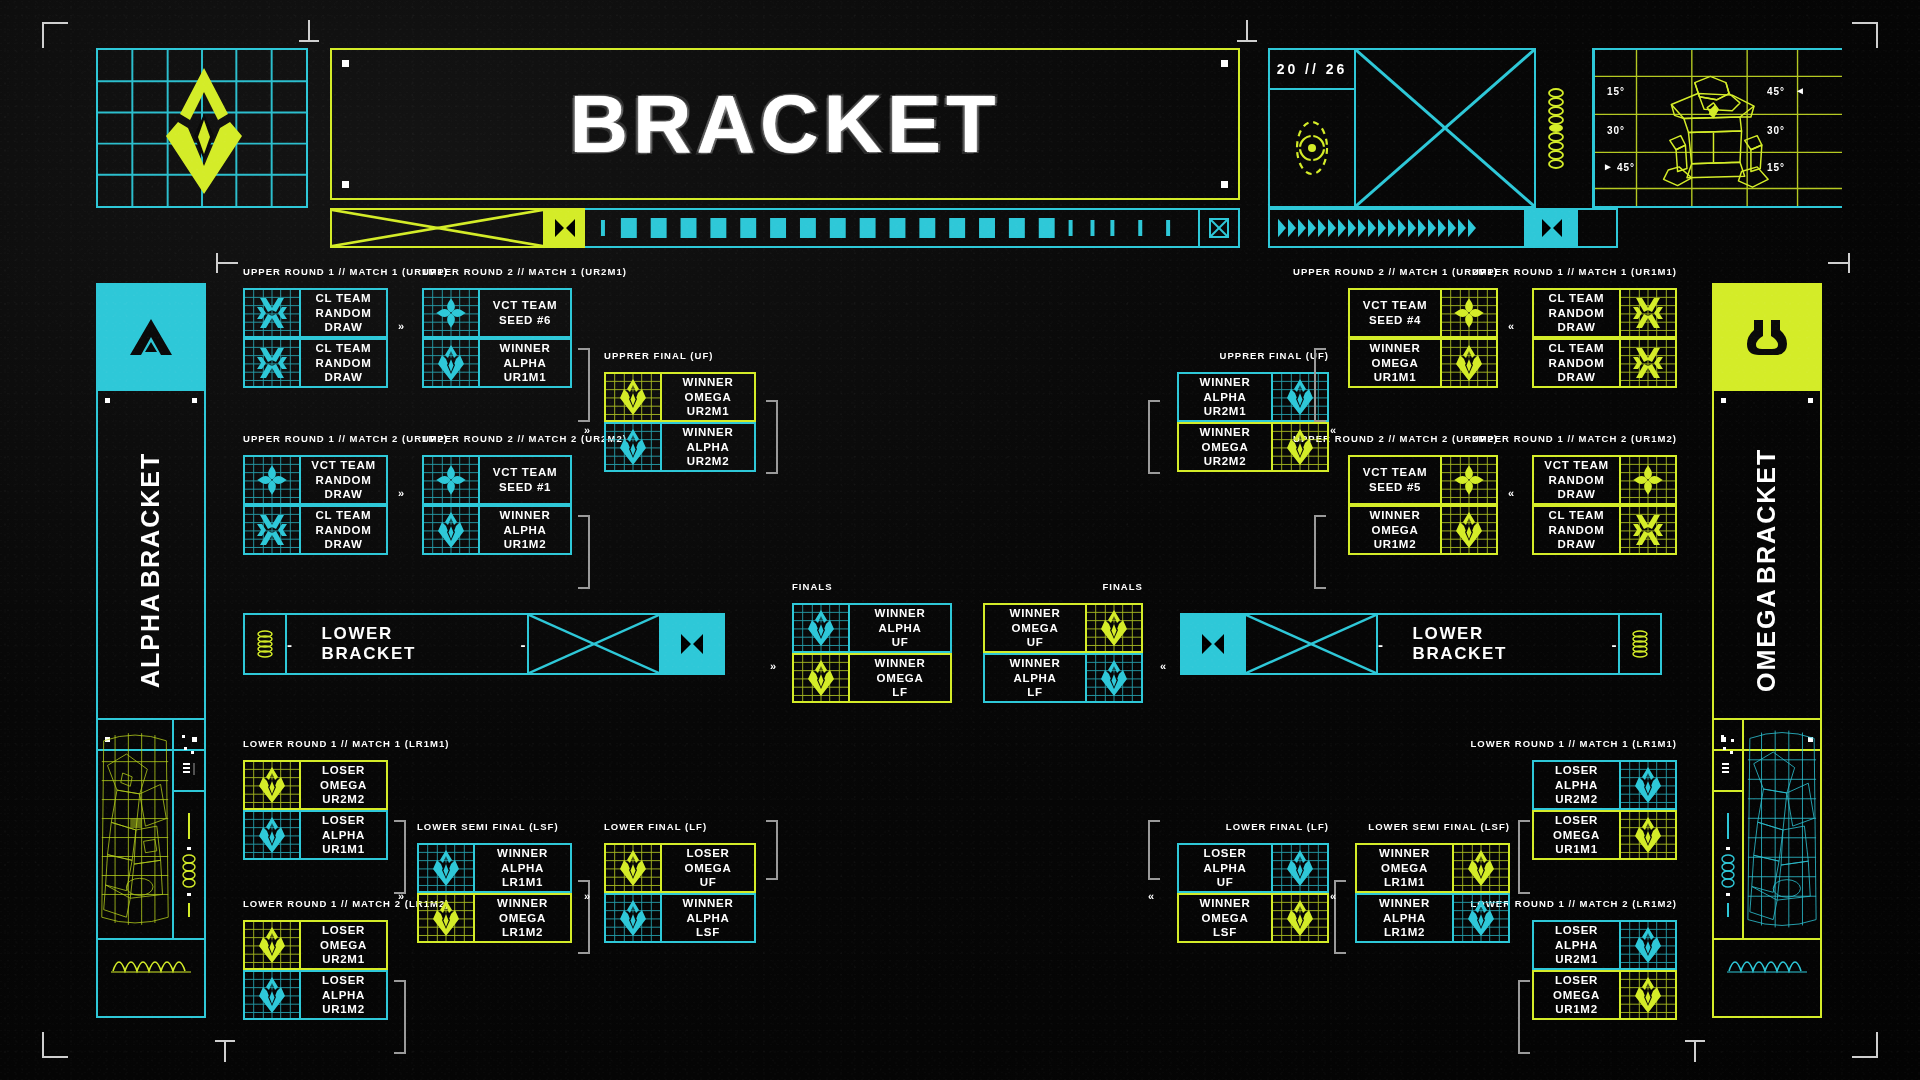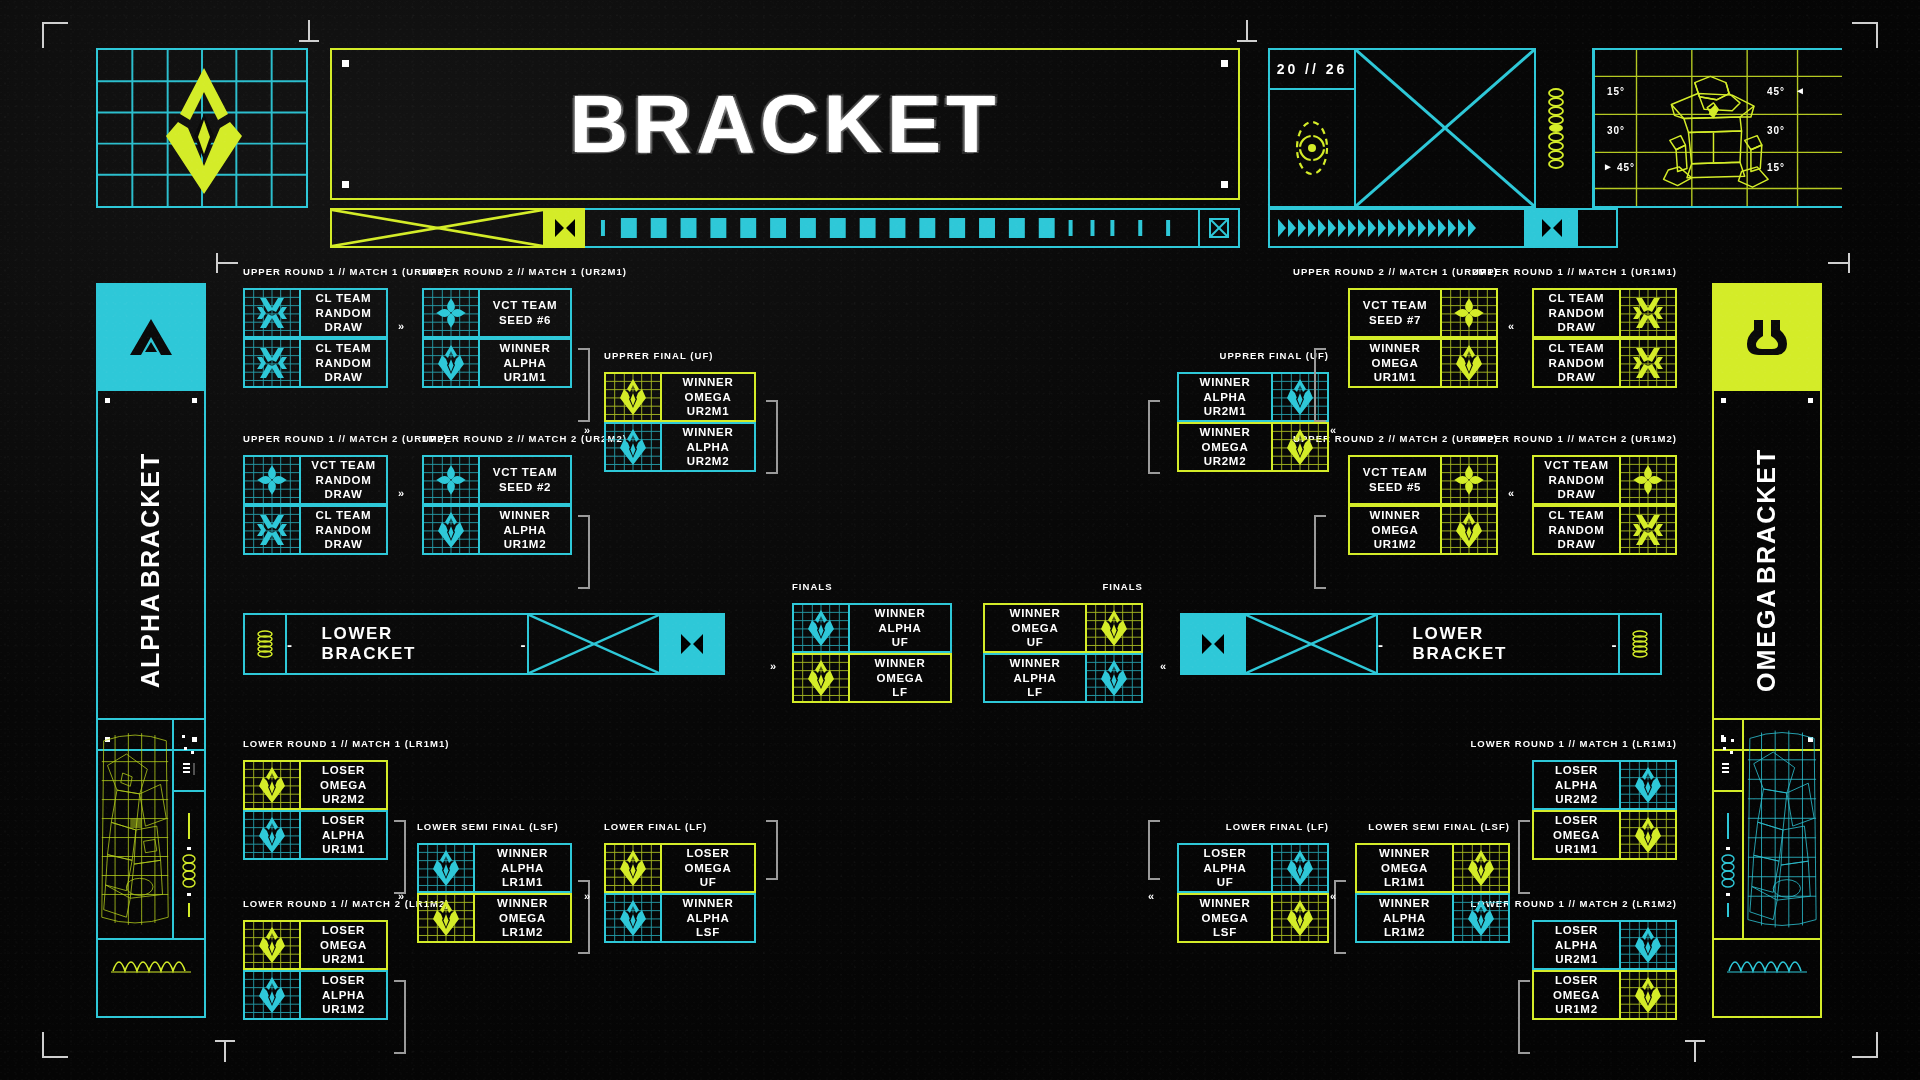--- a/index.html
+++ b/index.html
@@ -837,21 +837,21 @@
                 <path d="M2 2 L13 13 L2 2 Z"></path>
                 <path d="M15 1 C20 6 20 11 16 14 L14 14 C10 11 10 6 15 1 Z"></path>
                 <path d="M15 29 C20 24 20 19 16 16 L14 16 C10 19 10 24 15 29 Z"></path>
                 <path d="M1 15 C6 10 11 10 14 14 L14 16 C11 20 6 20 1 15 Z"></path>
                 <path d="M29 15 C24 10 19 10 16 14 L16 16 C19 20 24 20 29 15 Z"></path>
               </g>
             </svg>
           </div>
         </div>
         <div class="stxt">
-          <span><span>VCT TEAM</span><br><span>SEED #2</span></span>
+          <span><span>VCT TEAM</span><br><span>SEED #1</span></span>
         </div>
       </div>
       <div class="slot bc">
         <div class="sico">
           <svg class="g" viewBox="0 0 56 50" preserveAspectRatio="none">
             <g stroke="#2ec8d8" stroke-width="1">
               <line x1="0" y1="8" x2="56" y2="8"></line>
               <line x1="0" y1="17" x2="56" y2="17"></line>
               <line x1="0" y1="26" x2="56" y2="26"></line>
               <line x1="0" y1="35" x2="56" y2="35"></line>
@@ -1426,21 +1426,21 @@
                 <path d="M2 2 L13 13 L2 2 Z"></path>
                 <path d="M15 1 C20 6 20 11 16 14 L14 14 C10 11 10 6 15 1 Z"></path>
                 <path d="M15 29 C20 24 20 19 16 16 L14 16 C10 19 10 24 15 29 Z"></path>
                 <path d="M1 15 C6 10 11 10 14 14 L14 16 C11 20 6 20 1 15 Z"></path>
                 <path d="M29 15 C24 10 19 10 16 14 L16 16 C19 20 24 20 29 15 Z"></path>
               </g>
             </svg>
           </div>
         </div>
         <div class="stxt">
-          <span><span>VCT TEAM</span><br><span>SEED #7</span></span>
+          <span><span>VCT TEAM</span><br><span>SEED #4</span></span>
         </div>
       </div>
       <div class="slot by rev">
         <div class="sico">
           <svg class="g" viewBox="0 0 56 50" preserveAspectRatio="none">
             <g stroke="#d4ec28" stroke-width="1">
               <line x1="0" y1="8" x2="56" y2="8"></line>
               <line x1="0" y1="17" x2="56" y2="17"></line>
               <line x1="0" y1="26" x2="56" y2="26"></line>
               <line x1="0" y1="35" x2="56" y2="35"></line>

